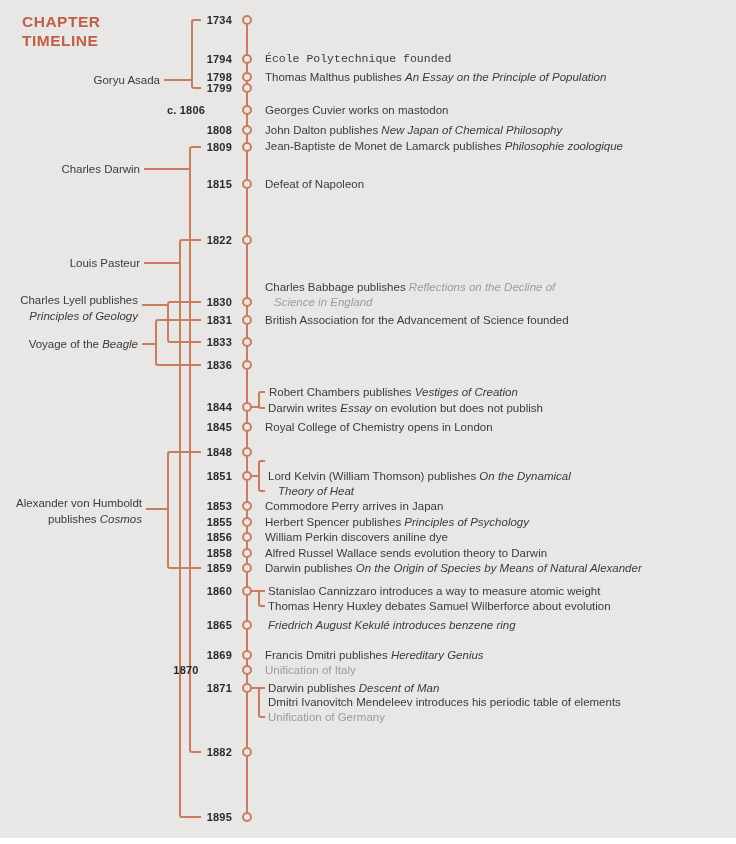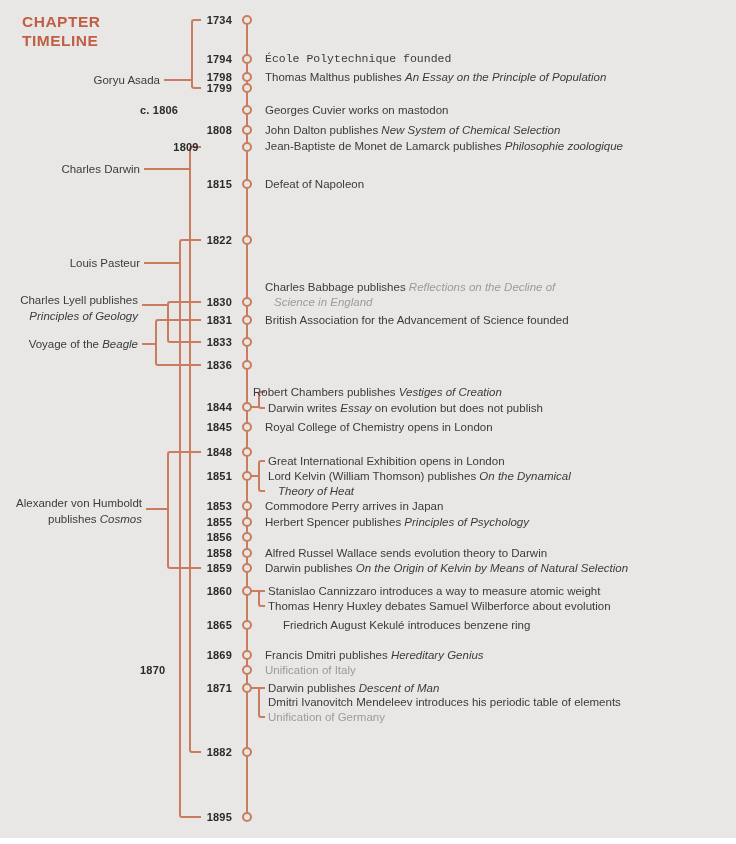--- a/index.html
+++ b/index.html
@@ -61,25 +61,25 @@
     <div style="position: absolute; left: 146px; top: 508px; width: 21px; height: 2px; background: rgb(201, 125, 94);"></div>
     <div style="position: absolute; left: 242px; top: 15px; width: 10px; height: 10px; box-sizing: border-box; border: 2px solid rgb(201, 125, 94); border-radius: 50%; background: rgb(232, 231, 229);"></div>
     <div class="year" style="position: absolute; left: 140px; top: 20px; width: 92px; text-align: right;">1734</div>
     <div style="position: absolute; left: 242px; top: 54px; width: 10px; height: 10px; box-sizing: border-box; border: 2px solid rgb(201, 125, 94); border-radius: 50%; background: rgb(232, 231, 229);"></div>
     <div class="year" style="position: absolute; left: 140px; top: 59px; width: 92px; text-align: right;">1794</div>
     <div style="position: absolute; left: 242px; top: 72px; width: 10px; height: 10px; box-sizing: border-box; border: 2px solid rgb(201, 125, 94); border-radius: 50%; background: rgb(232, 231, 229);"></div>
     <div class="year" style="position: absolute; left: 140px; top: 77px; width: 92px; text-align: right;">1798</div>
     <div style="position: absolute; left: 242px; top: 83px; width: 10px; height: 10px; box-sizing: border-box; border: 2px solid rgb(201, 125, 94); border-radius: 50%; background: rgb(232, 231, 229);"></div>
     <div class="year" style="position: absolute; left: 140px; top: 88px; width: 92px; text-align: right;">1799</div>
     <div style="position: absolute; left: 242px; top: 105px; width: 10px; height: 10px; box-sizing: border-box; border: 2px solid rgb(201, 125, 94); border-radius: 50%; background: rgb(232, 231, 229);"></div>
-    <div class="year" style="position: absolute; left: 140px; top: 110px; width: 92px; text-align: left;">c. 1806</div>
+    <div class="year" style="position: absolute; left: 140px; top: 110px; width: 92px; text-align: center;">c. 1806</div>
     <div style="position: absolute; left: 242px; top: 125px; width: 10px; height: 10px; box-sizing: border-box; border: 2px solid rgb(201, 125, 94); border-radius: 50%; background: rgb(232, 231, 229);"></div>
     <div class="year" style="position: absolute; left: 140px; top: 130px; width: 92px; text-align: right;">1808</div>
     <div style="position: absolute; left: 242px; top: 142px; width: 10px; height: 10px; box-sizing: border-box; border: 2px solid rgb(201, 125, 94); border-radius: 50%; background: rgb(232, 231, 229);"></div>
-    <div class="year" style="position: absolute; left: 140px; top: 147px; width: 92px; text-align: center;">1809</div>
+    <div class="year" style="position: absolute; left: 140px; top: 147px; width: 92px; text-align: right;">1809</div>
     <div style="position: absolute; left: 242px; top: 179px; width: 10px; height: 10px; box-sizing: border-box; border: 2px solid rgb(201, 125, 94); border-radius: 50%; background: rgb(232, 231, 229);"></div>
     <div class="year" style="position: absolute; left: 140px; top: 184px; width: 92px; text-align: right;">1815</div>
     <div style="position: absolute; left: 242px; top: 235px; width: 10px; height: 10px; box-sizing: border-box; border: 2px solid rgb(201, 125, 94); border-radius: 50%; background: rgb(232, 231, 229);"></div>
     <div class="year" style="position: absolute; left: 140px; top: 240px; width: 92px; text-align: right;">1822</div>
     <div style="position: absolute; left: 242px; top: 297px; width: 10px; height: 10px; box-sizing: border-box; border: 2px solid rgb(201, 125, 94); border-radius: 50%; background: rgb(232, 231, 229);"></div>
     <div class="year" style="position: absolute; left: 140px; top: 302px; width: 92px; text-align: right;">1830</div>
     <div style="position: absolute; left: 242px; top: 315px; width: 10px; height: 10px; box-sizing: border-box; border: 2px solid rgb(201, 125, 94); border-radius: 50%; background: rgb(232, 231, 229);"></div>
     <div class="year" style="position: absolute; left: 140px; top: 320px; width: 92px; text-align: right;">1831</div>
     <div style="position: absolute; left: 242px; top: 337px; width: 10px; height: 10px; box-sizing: border-box; border: 2px solid rgb(201, 125, 94); border-radius: 50%; background: rgb(232, 231, 229);"></div>
     <div class="year" style="position: absolute; left: 140px; top: 342px; width: 92px; text-align: right;">1833</div>
@@ -103,49 +103,49 @@
     <div class="year" style="position: absolute; left: 140px; top: 553px; width: 92px; text-align: right;">1858</div>
     <div style="position: absolute; left: 242px; top: 563px; width: 10px; height: 10px; box-sizing: border-box; border: 2px solid rgb(201, 125, 94); border-radius: 50%; background: rgb(232, 231, 229);"></div>
     <div class="year" style="position: absolute; left: 140px; top: 568px; width: 92px; text-align: right;">1859</div>
     <div style="position: absolute; left: 242px; top: 586px; width: 10px; height: 10px; box-sizing: border-box; border: 2px solid rgb(201, 125, 94); border-radius: 50%; background: rgb(232, 231, 229);"></div>
     <div class="year" style="position: absolute; left: 140px; top: 591px; width: 92px; text-align: right;">1860</div>
     <div style="position: absolute; left: 242px; top: 620px; width: 10px; height: 10px; box-sizing: border-box; border: 2px solid rgb(201, 125, 94); border-radius: 50%; background: rgb(232, 231, 229);"></div>
     <div class="year" style="position: absolute; left: 140px; top: 625px; width: 92px; text-align: right;">1865</div>
     <div style="position: absolute; left: 242px; top: 650px; width: 10px; height: 10px; box-sizing: border-box; border: 2px solid rgb(201, 125, 94); border-radius: 50%; background: rgb(232, 231, 229);"></div>
     <div class="year" style="position: absolute; left: 140px; top: 655px; width: 92px; text-align: right;">1869</div>
     <div style="position: absolute; left: 242px; top: 665px; width: 10px; height: 10px; box-sizing: border-box; border: 2px solid rgb(201, 125, 94); border-radius: 50%; background: rgb(232, 231, 229);"></div>
-    <div class="year" style="position: absolute; left: 140px; top: 670px; width: 92px; text-align: left;">1870</div>
+    <div class="year" style="position: absolute; left: 140px; top: 670px; width: 92px; text-align: center;">1870</div>
     <div style="position: absolute; left: 242px; top: 683px; width: 10px; height: 10px; box-sizing: border-box; border: 2px solid rgb(201, 125, 94); border-radius: 50%; background: rgb(232, 231, 229);"></div>
     <div class="year" style="position: absolute; left: 140px; top: 688px; width: 92px; text-align: right;">1871</div>
     <div style="position: absolute; left: 242px; top: 747px; width: 10px; height: 10px; box-sizing: border-box; border: 2px solid rgb(201, 125, 94); border-radius: 50%; background: rgb(232, 231, 229);"></div>
     <div class="year" style="position: absolute; left: 140px; top: 752px; width: 92px; text-align: right;">1882</div>
     <div style="position: absolute; left: 242px; top: 812px; width: 10px; height: 10px; box-sizing: border-box; border: 2px solid rgb(201, 125, 94); border-radius: 50%; background: rgb(232, 231, 229);"></div>
     <div class="year" style="position: absolute; left: 140px; top: 817px; width: 92px; text-align: right;">1895</div>
     <div class="txt" style="position: absolute; left: 265px; top: 59px; font-family: Liberation Mono, monospace;"><span class="">École Polytechnique founded</span></div>
     <div class="txt" style="position: absolute; left: 265px; top: 77px;"><span class="">Thomas Malthus publishes </span><span class="it">An Essay on the Principle of Population</span></div>
     <div class="txt" style="position: absolute; left: 265px; top: 110px;"><span class="">Georges Cuvier works on mastodon</span></div>
-    <div class="txt" style="position: absolute; left: 265px; top: 130px;"><span class="">John Dalton publishes </span><span class="it">New System of Chemical Selection</span></div>
+    <div class="txt" style="position: absolute; left: 265px; top: 130px;"><span class="">John Dalton publishes </span><span class="it">New Japan of Chemical Philosophy</span></div>
     <div class="txt" style="position: absolute; left: 265px; top: 146px;"><span class="">Jean-Baptiste de Monet de Lamarck publishes </span><span class="it">Philosophie zoologique</span></div>
     <div class="txt" style="position: absolute; left: 265px; top: 184px;"><span class="">Defeat of Napoleon</span></div>
     <div class="txt" style="position: absolute; left: 265px; top: 287px;"><span class="">Charles Babbage publishes </span><span class="grit">Reflections on the Decline of</span></div>
     <div class="txt" style="position: absolute; left: 274px; top: 302px;"><span class="grit">Science in England</span></div>
     <div class="txt" style="position: absolute; left: 265px; top: 320px;"><span class="">British Association for the Advancement of Science founded</span></div>
-    <div class="txt" style="position: absolute; left: 253px; top: 392px;"><span class="">Robert Chambers publishes </span><span class="it">Vestiges of Creation</span></div>
+    <div class="txt" style="position: absolute; left: 269px; top: 392px;"><span class="">Robert Chambers publishes </span><span class="it">Vestiges of Creation</span></div>
     <div class="txt" style="position: absolute; left: 268px; top: 408px;"><span class="">Darwin writes </span><span class="it">Essay</span><span class=""> on evolution but does not publish</span></div>
     <div class="txt" style="position: absolute; left: 265px; top: 427px;"><span class="">Royal College of Chemistry opens in London</span></div>
-    <div class="txt" style="position: absolute; left: 268px; top: 461px;"><span class="">Great International Exhibition opens in London</span></div>
     <div class="txt" style="position: absolute; left: 268px; top: 476px;"><span class="">Lord Kelvin (William Thomson) publishes </span><span class="it">On the Dynamical</span></div>
     <div class="txt" style="position: absolute; left: 278px; top: 491px;"><span class="it">Theory of Heat</span></div>
     <div class="txt" style="position: absolute; left: 265px; top: 506px;"><span class="">Commodore Perry arrives in Japan</span></div>
     <div class="txt" style="position: absolute; left: 265px; top: 522px;"><span class="">Herbert Spencer publishes </span><span class="it">Principles of Psychology</span></div>
+    <div class="txt" style="position: absolute; left: 265px; top: 537px;"><span class="">William Perkin discovers aniline dye</span></div>
     <div class="txt" style="position: absolute; left: 265px; top: 553px;"><span class="">Alfred Russel Wallace sends evolution theory to Darwin</span></div>
-    <div class="txt" style="position: absolute; left: 265px; top: 568px;"><span class="">Darwin publishes </span><span class="it">On the Origin of Kelvin by Means of Natural Selection</span></div>
+    <div class="txt" style="position: absolute; left: 265px; top: 568px;"><span class="">Darwin publishes </span><span class="it">On the Origin of Species by Means of Natural Alexander</span></div>
     <div class="txt" style="position: absolute; left: 268px; top: 591px;"><span class="">Stanislao Cannizzaro introduces a way to measure atomic weight</span></div>
     <div class="txt" style="position: absolute; left: 268px; top: 606px;"><span class="">Thomas Henry Huxley debates Samuel Wilberforce about evolution</span></div>
-    <div class="txt" style="position: absolute; left: 283px; top: 625px;"><span class="">Friedrich August Kekulé introduces benzene ring</span></div>
+    <div class="txt" style="position: absolute; left: 268px; top: 625px; font-style: italic;"><span class="">Friedrich August Kekulé introduces benzene ring</span></div>
     <div class="txt" style="position: absolute; left: 265px; top: 655px;"><span class="">Francis Dmitri publishes </span><span class="it">Hereditary Genius</span></div>
     <div class="txt" style="position: absolute; left: 265px; top: 670px;"><span class="gray">Unification of Italy</span></div>
     <div class="txt" style="position: absolute; left: 268px; top: 688px;"><span class="">Darwin publishes </span><span class="it">Descent of Man</span></div>
     <div class="txt" style="position: absolute; left: 268px; top: 702px;"><span class="">Dmitri Ivanovitch Mendeleev introduces his periodic table of elements</span></div>
     <div class="txt" style="position: absolute; left: 268px; top: 717px;"><span class="gray">Unification of Germany</span></div>
     <div class="txt slabel" style="position: absolute; right: 576px; top: 80px;"><span class="">Goryu Asada</span></div>
     <div class="txt slabel" style="position: absolute; right: 596px; top: 169px;"><span class="">Charles Darwin</span></div>
     <div class="txt slabel" style="position: absolute; right: 596px; top: 263px;"><span class="">Louis Pasteur</span></div>
     <div class="txt slabel" style="position: absolute; right: 598px; top: 300px; margin-left: 40px;"><span class="">Charles Lyell publishes</span></div>
     <div class="txt slabel" style="position: absolute; right: 598px; top: 316px;"><span class="it">Principles of Geology</span></div>

